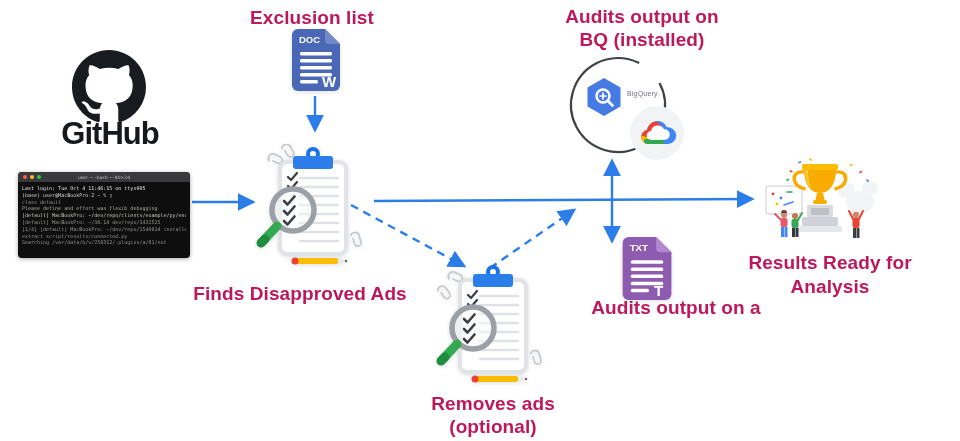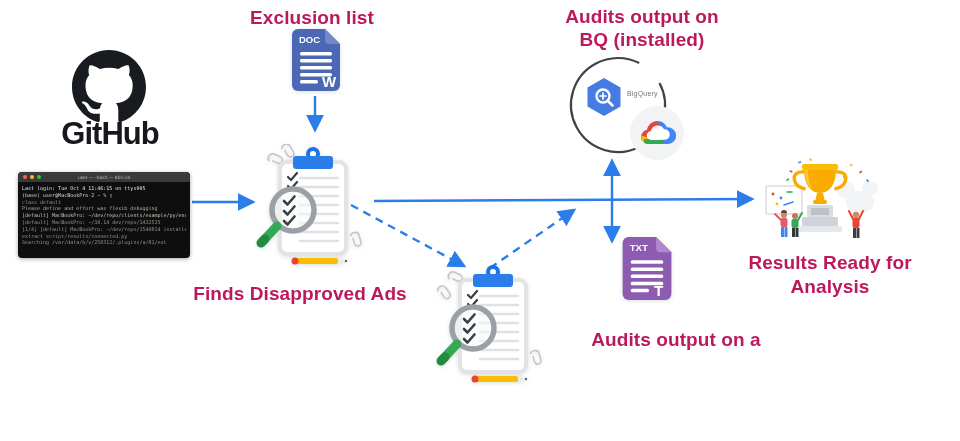--- a/index.html
+++ b/index.html
@@ -195,20 +195,24 @@
     <g stroke="#3b3f46" stroke-width="2.6" fill="none" stroke-linecap="round" stroke-linejoin="round">
       <path d="M28,57 l3.5,3.5 7,-8"></path>
       <path d="M28,67 l3.5,3.5 7,-8"></path>
       <path d="M28,77 l3.5,3.5 7,-8"></path>
     </g>
     <rect x="40" y="114" width="42" height="6" rx="2" fill="#fbbc04"></rect>
     <circle cx="39" cy="117" r="3.5" fill="#ea4335"></circle>
     <polygon points="82,114 91,117 82,120" fill="#e8eaed"></polygon>
     <circle cx="90" cy="117" r="1.2" fill="#5f6368"></circle>
   </svg>
+  <div class="label" style="left:393px;top:392px;width:200px">
+    <div>Removes ads</div>
+    <div>(optional)</div>
+  </div>
 
   <div class="label" style="left:552px;top:5px;width:180px">
     <div>Audits output on</div>
     <div>BQ (installed)</div>
   </div>
   <svg class="abs" style="left:566px;top:53px" width="104" height="104" viewBox="0 0 104 104">
     <circle cx="52" cy="52" r="47" fill="none" stroke="#3f4348" stroke-width="2.2" stroke-dasharray="266 30" transform="rotate(-28 52 52)"></circle>
   </svg>
   <svg class="abs" style="left:584px;top:77px" width="40" height="40" viewBox="0 0 40 40">
     <polygon points="20,1 36.5,10.5 36.5,29.5 20,39 3.5,29.5 3.5,10.5" fill="#477be4"></polygon>
@@ -239,21 +243,21 @@
     <path d="M6,0 H33 L48,15 V56 a6,6 0 0 1 -6,6 H6 a6,6 0 0 1 -6,-6 V6 a6,6 0 0 1 6,-6 z" fill="#8d5bb0"></path>
     <path d="M33,0 L48,15 H37 a4,4 0 0 1 -4,-4 z" fill="#b287cf"></path>
     <text x="7" y="14" font-size="9.5" font-weight="bold" fill="#ffffff" font-family="Liberation Sans, sans-serif">TXT</text>
     <rect x="8" y="23" width="32" height="3.4" rx="1.5" fill="#ffffff"></rect>
     <rect x="8" y="30" width="32" height="3.4" rx="1.5" fill="#ffffff"></rect>
     <rect x="8" y="37" width="32" height="3.4" rx="1.5" fill="#ffffff"></rect>
     <rect x="8" y="44" width="32" height="3.4" rx="1.5" fill="#ffffff"></rect>
     <rect x="8" y="51" width="18" height="3.4" rx="1.5" fill="#ffffff"></rect>
     <text x="31" y="58" font-size="15" font-weight="bold" fill="#ffffff" font-family="Liberation Sans, sans-serif">T</text>
   </svg>
-  <div class="label" style="left:576px;top:328px;width:200px">
+  <div class="label" style="left:576px;top:296px;width:200px">
     <div>Audits output on a</div>
   </div>
 
   <svg class="abs" style="left:760px;top:152px" width="122" height="98" viewBox="0 0 122 98">
     <ellipse cx="100" cy="50" rx="14" ry="11" fill="#f1f3f4"></ellipse>
     <ellipse cx="86" cy="38" rx="9" ry="8" fill="#f3f4f6"></ellipse>
     <ellipse cx="110" cy="36" rx="8" ry="7" fill="#f3f4f6"></ellipse>
     <g>
       <rect x="30" y="18" width="3" height="1.6" fill="#ea4335" transform="rotate(25 30 18)"></rect>
       <rect x="38" y="10" width="3" height="1.6" fill="#4285f4" transform="rotate(-20 38 10)"></rect>

